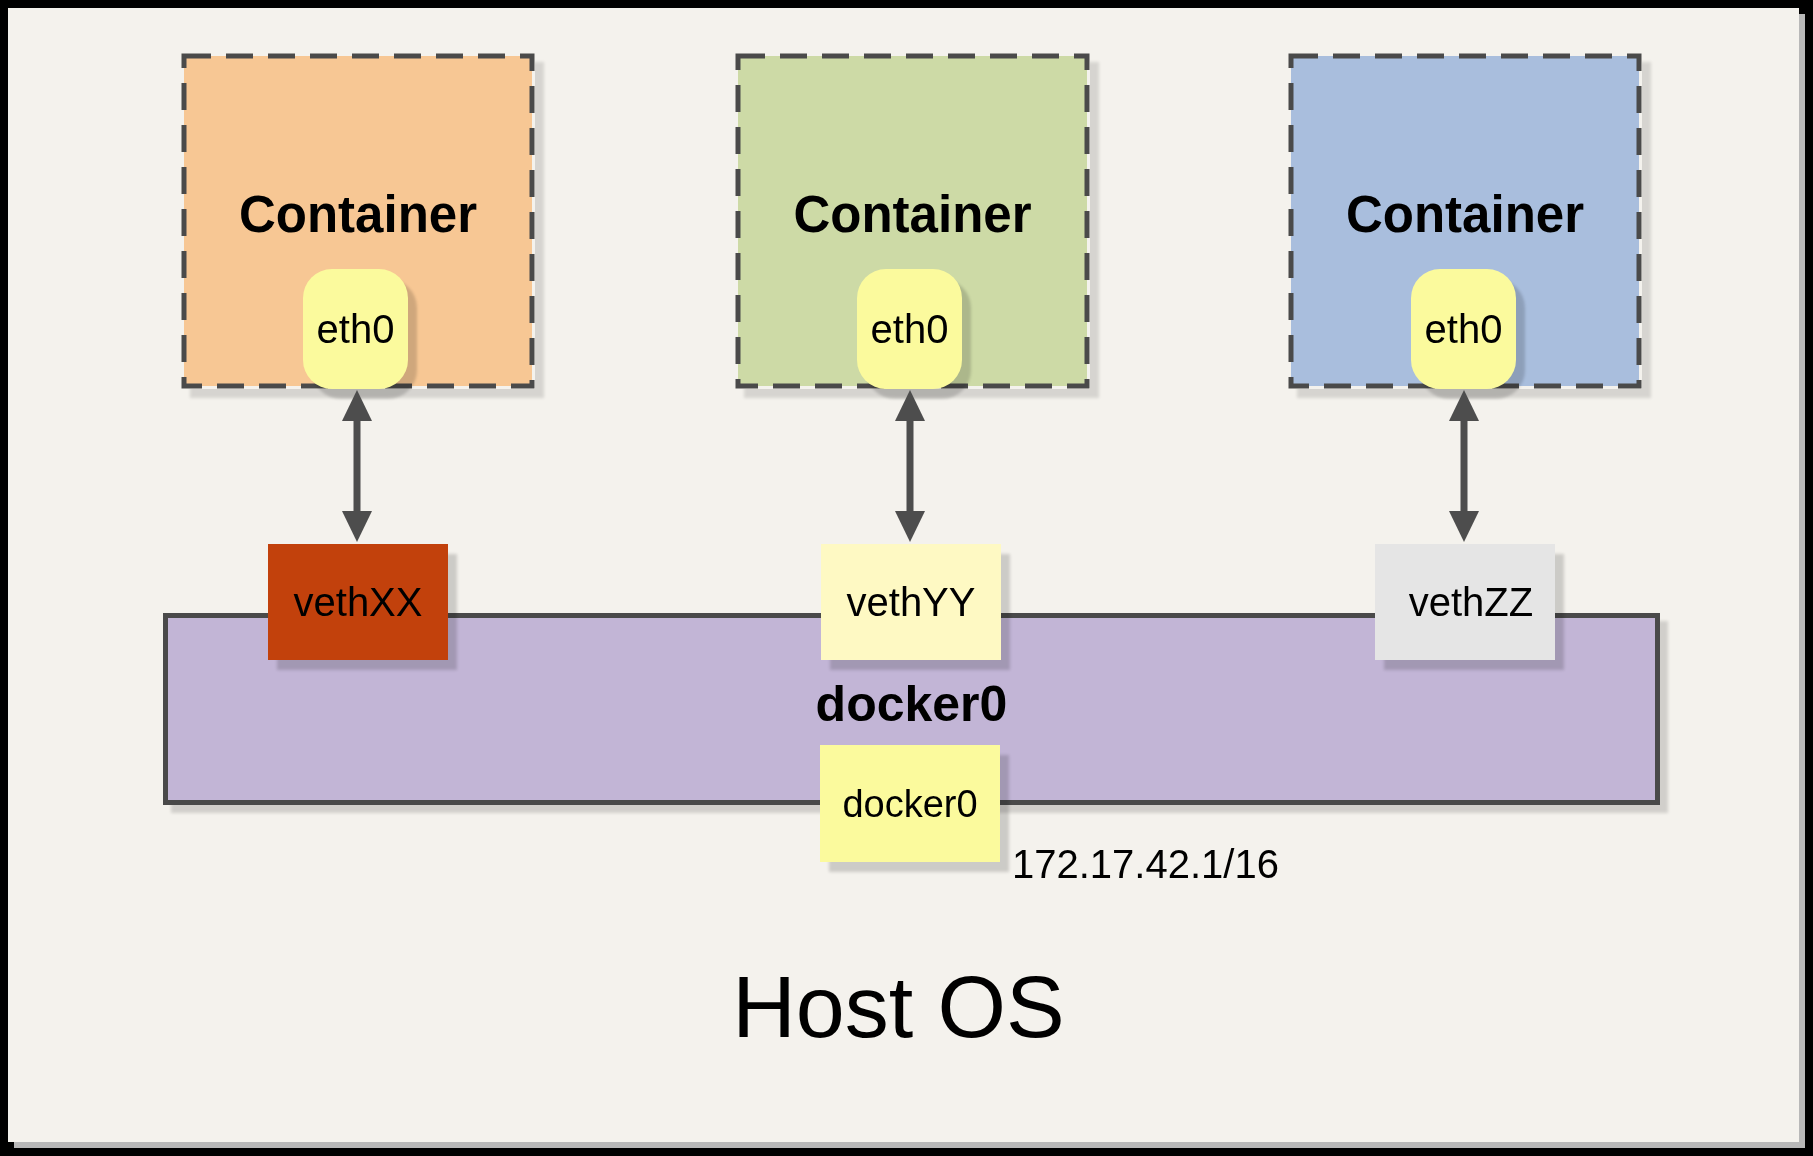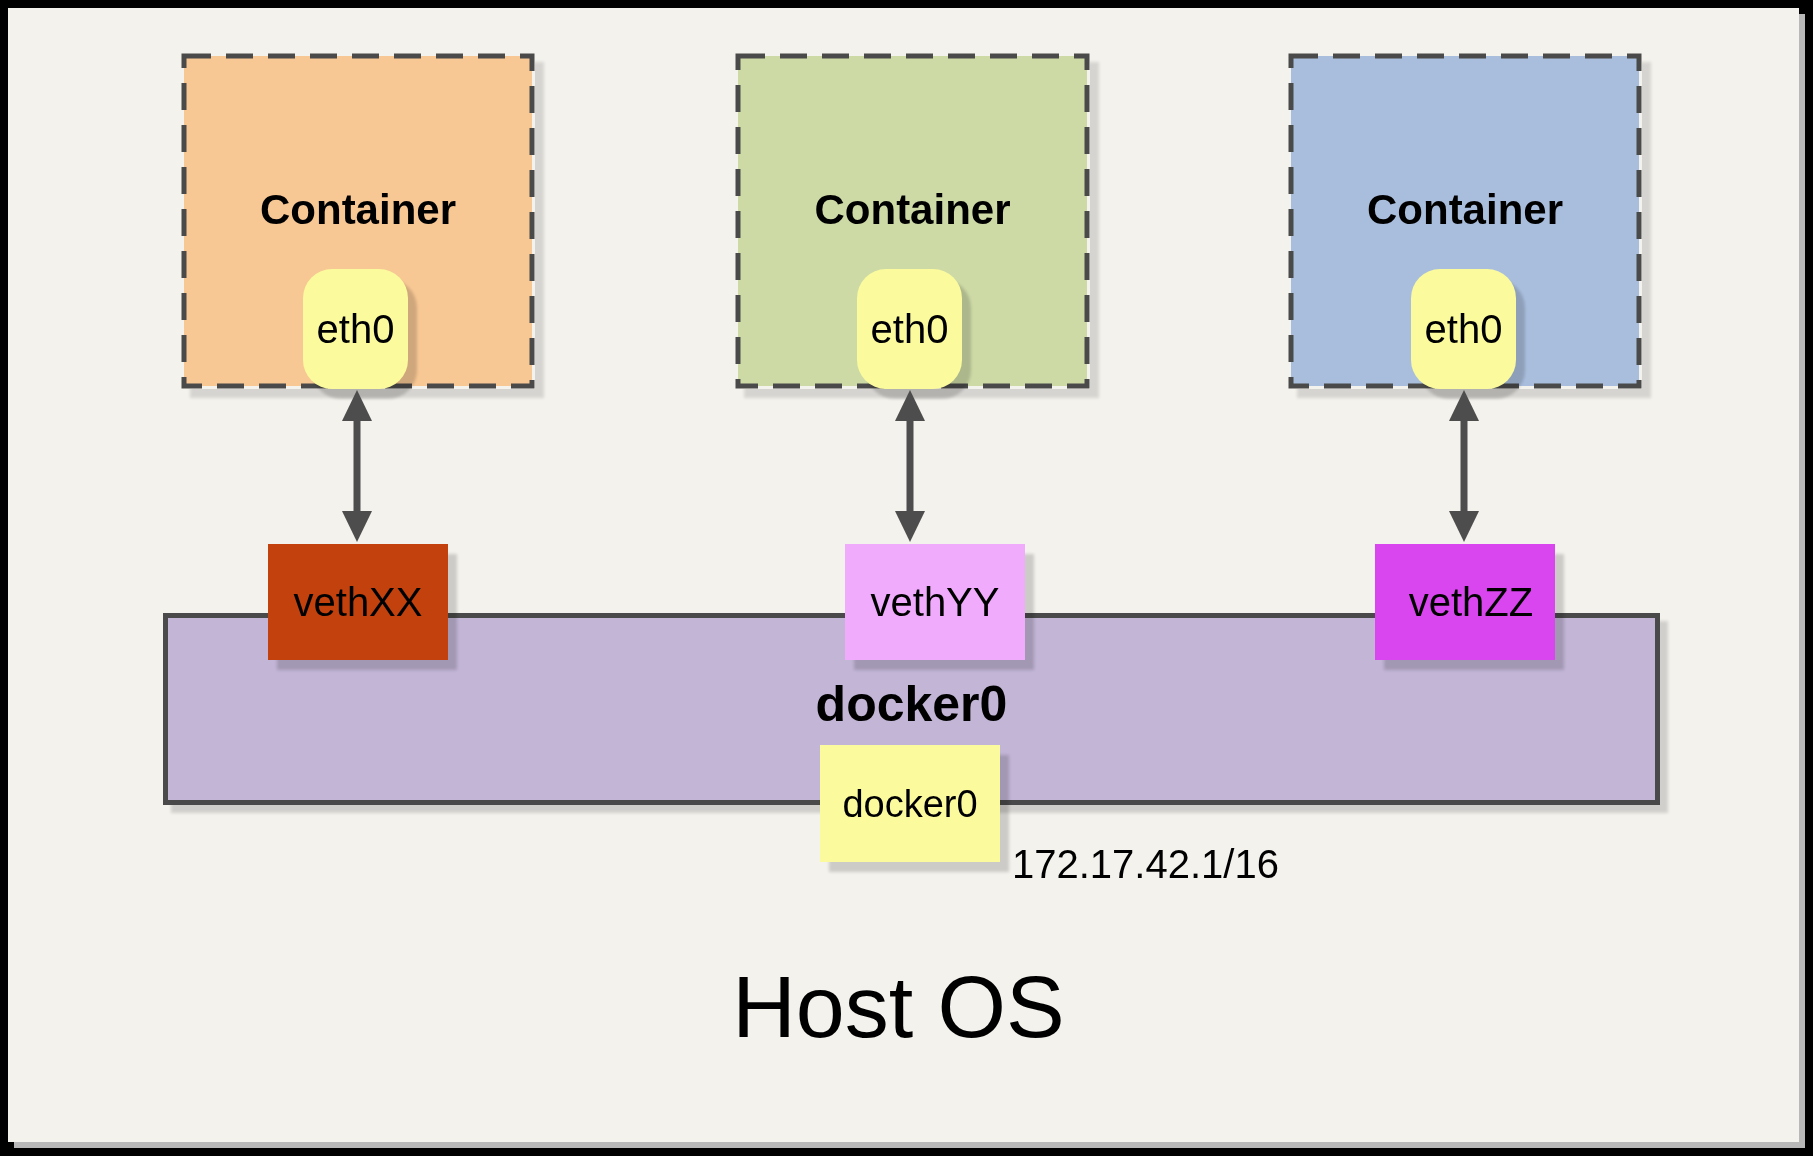--- a/index.html
+++ b/index.html
@@ -13,21 +13,21 @@
     background:#F4F2ED;box-shadow:6px 6px 0 #B8B8B8;
   }
   
   .container-box{position:absolute;top:53px;width:354px;height:336px;box-shadow:9px 9px 3px rgba(0,0,0,0.12);}
   .container-box svg{position:absolute;left:0;top:0;display:block;}
   .c1{left:181px;}
   .c2{left:735px;width:355px;}
   .c3{left:1288px;}
   .container-label{
     position:absolute;left:0;right:0;top:136px;text-align:center;
-    font-size:42px;font-weight:bold;line-height:1;
+    font-size:51px;font-weight:bold;line-height:1;
   }
   
   .node-box{
     position:absolute;display:flex;align-items:center;justify-content:center;
     box-shadow:9px 10px 3px rgba(0,0,0,0.16);line-height:1;
   }
   .eth-box{width:105px;height:120px;top:269px;font-size:40px;border-radius:29px;}
   .e1{left:303px;} .e2{left:857px;} .e3{left:1411px;}
   .veth-box{width:180px;height:116px;top:544px;font-size:40px;z-index:4;}
   .v1{left:268px;} .v2{left:821px;} .v3{left:1375px;}
@@ -94,21 +94,21 @@
   <svg class="arrow a3" viewBox="0 0 44 152">
     <line x1="22" y1="24" x2="22" y2="128" stroke="#4D4D4D" stroke-width="7"></line>
     <polygon points="22,0 7,31 37,31" fill="#4D4D4D"></polygon>
     <polygon points="22,152 7,121 37,121" fill="#4D4D4D"></polygon>
   </svg>
 
   <div class="bridge-bar" style="background-color: rgb(194, 181, 214);"></div>
   <div class="bridge-label">docker0</div>
 
   <div class="node-box veth-box v1" style="background-color: #c2410c;">vethXX</div>
-  <div class="node-box veth-box v2" style="background-color: #f0abfc; margin-left: 24px;">vethYY</div>
-  <div class="node-box veth-box v3" style="background-color: #d946ef; padding-left: 12px;">vethZZ</div>
+  <div class="node-box veth-box v2" style="background-color: #fef9c3;">vethYY</div>
+  <div class="node-box veth-box v3" style="background-color: #e5e5e5; padding-left: 12px;">vethZZ</div>
 
   <div class="node-box docker-if" style="background-color: rgb(251, 250, 157);">docker0</div>
 
   <div class="ip-label">172.17.42.1/16</div>
 
   <div class="host-label">Host OS</div>
 </div>
 
 </body></html>

